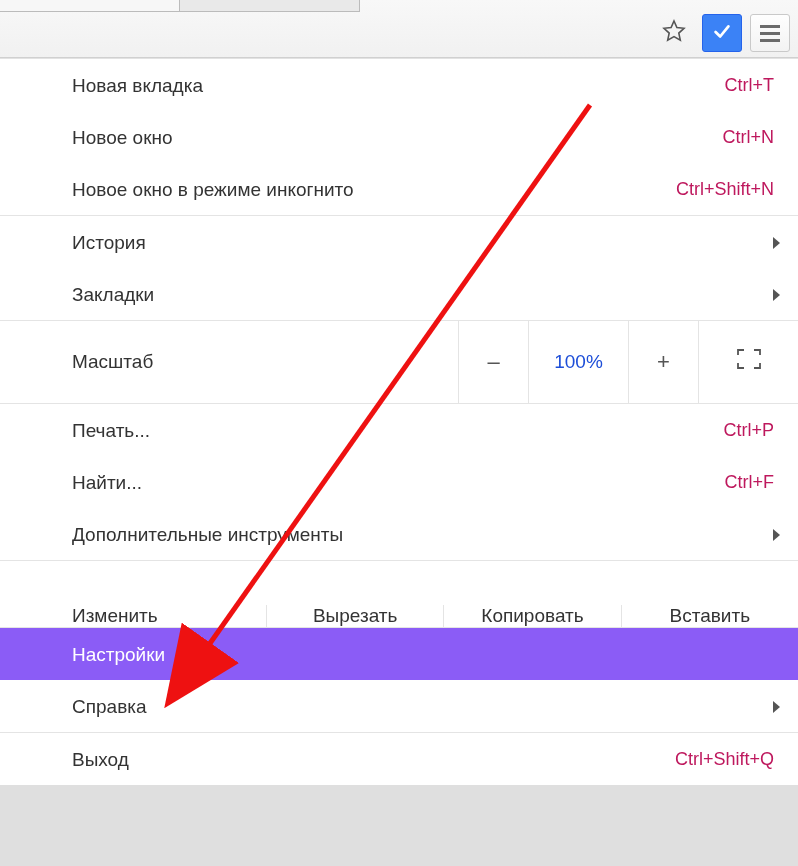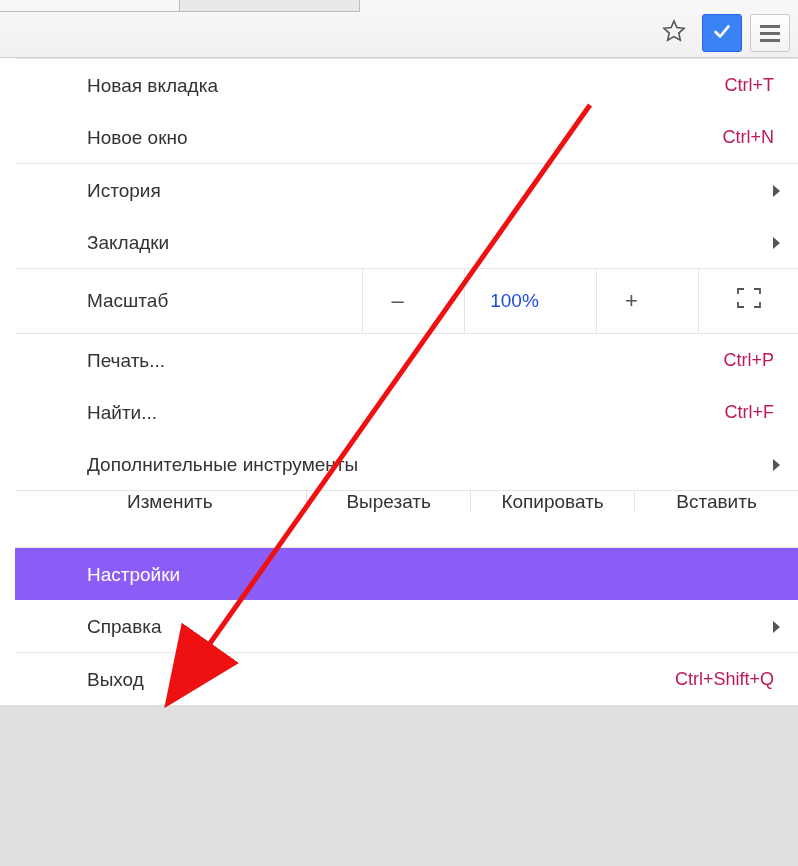--- a/index.html
+++ b/index.html
@@ -65,21 +65,20 @@
   .hamburger {
     display: flex; flex-direction: column; gap: 4px;
     align-items: center; justify-content: center;
   }
   .hamburger span {
     display:block; width:20px; height:3px; background:#6b6b6b;
   }
   
   .menu {
     border-top: 1px solid #e2e2e2;
-    margin-left: 15px;
   }
   .row {
     display: flex;
     align-items: center;
     height: 52px;
     padding: 0 24px 0 72px;
     border-top: 1px solid transparent;
     position: relative;
   }
   .row .label { flex: 1; white-space: nowrap; }
@@ -97,50 +96,48 @@
   .row.selected {
     background: #8b5cf6;
     color: #fff;
   }
   .row.selected .label { color: #fff; }
 
   
   .zoom-row {
     display: flex;
     align-items: stretch;
-    height: 66px;
+    height: 84px;
     padding: 0 0 0 72px;
     border-top: 1px solid #e4e4e4;
     border-bottom: 1px solid #e4e4e4;
-    gap: 32px;
   }
   .zoom-row .zlabel {
     flex: 1;
     display: flex;
     align-items: center;
   }
   .zcell {
     width: 70px;
     border-left: 1px solid #e4e4e4;
     display: flex; align-items:center; justify-content:center;
     color: #555;
     font-size: 22px;
   }
   .zcell.value { width: 100px; font-size: 19px; color:#1d4ed8; }
   .zcell.full { width: 100px; }
   .zcell.full svg { width: 26px; height: 22px; }
 
   
   .edit-row {
     display: flex;
-    align-items: flex-start;
-    height: 58px;
+    align-items: flex-end;
+    height: 68px;
     border-top: 1px solid #e4e4e4;
     border-bottom: 1px solid #e4e4e4;
-    padding-left: 40px;
   }
   .edit-row .ecell {
     flex: 1;
     display: flex;
     align-items: center;
     justify-content: center;
     border-left: 1px solid #e4e4e4;
     color: #333;
   }
   .edit-row .ecell.first {
@@ -193,20 +190,24 @@
   <div class="menu">
 
     <div class="row">
       <span class="label">Новая вкладка</span>
       <span class="shortcut">Ctrl+T</span>
     </div>
     <div class="row">
       <span class="label">Новое окно</span>
       <span class="shortcut">Ctrl+N</span>
     </div>
+    <div class="row">
+      <span class="label">Новое окно в режиме инкогнито</span>
+      <span class="shortcut">Ctrl+Shift+N</span>
+    </div>
 
     <div class="sep"></div>
 
     <div class="row">
       <span class="label">История</span>
       <span class="caret"></span>
     </div>
     <div class="row">
       <span class="label">Закладки</span>
       <span class="caret"></span>

